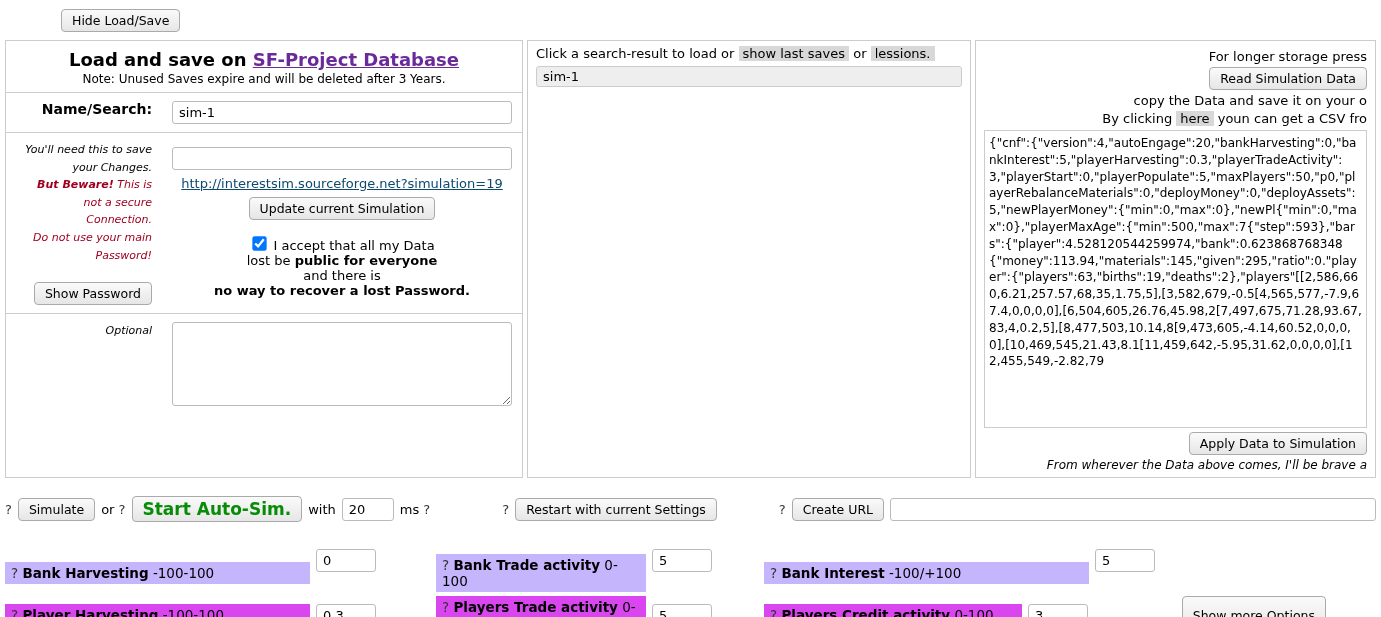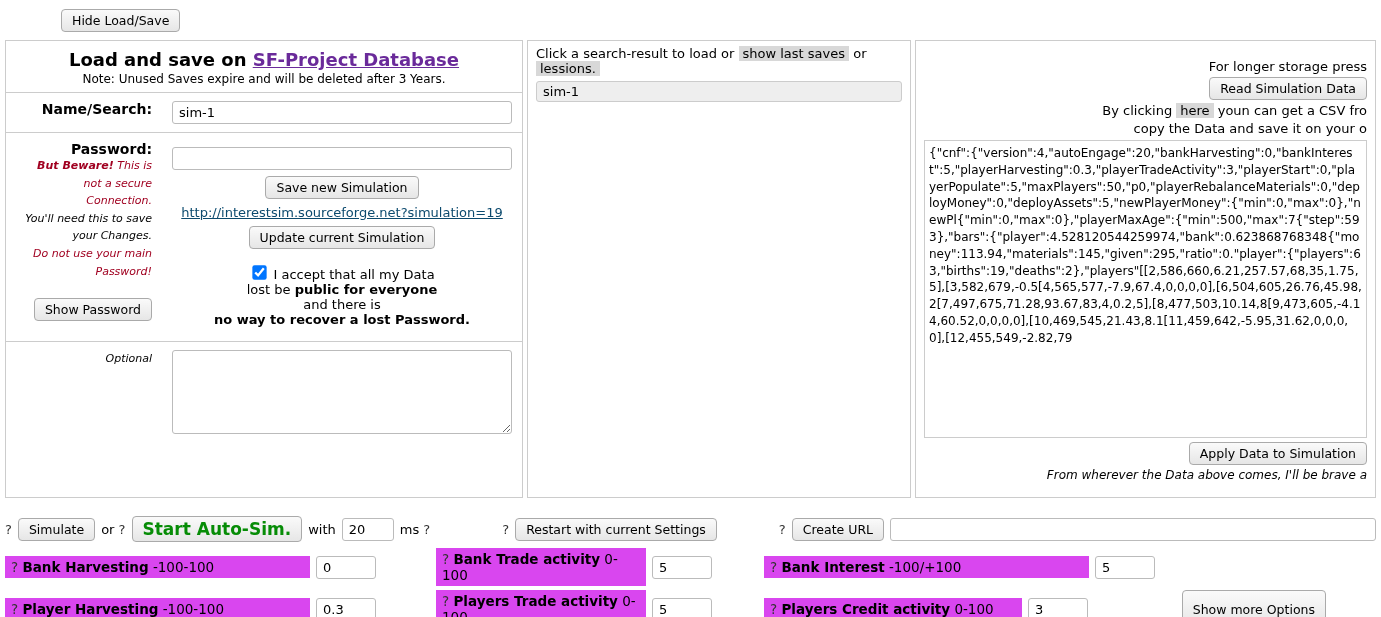--- a/index.html
+++ b/index.html
@@ -22,41 +22,41 @@
   .ls-row{ display:flex; border-bottom:1px solid #ccc;}
   .ls-row:last-child{border-bottom:none;}
   .ls-lab{ width:248px; text-align:right; padding:8px 10px; font-weight:bold; font-size:14px;}
   .ls-lab .sub{ font-weight:normal; font-style:italic; font-size:11px; line-height:1.6; }
   .ls-lab .warn{ color:#a00020; }
   .ls-val{ flex:1; padding:8px 10px; text-align:center;}
   .ls-val .block{ margin:6px 0;}
   .ls-val input[type="text"]{ width:340px; }
   .ls-val textarea{ width:340px; height:84px; }
 
-  .search-panel{ width:384px; padding:5px 8px; font-size:13px;}
+  .search-panel{ width:444px; padding:5px 8px; font-size:13px;}
   .hi{ background:#d8d8d8; padding:0 4px;}
   .search-line{ background:#eee; border:1px solid #ccc; border-radius:3px; padding:2px 6px; margin-top:5px;}
 
-  .storage-panel{ flex:1; padding:15px 8px; text-align:right; overflow:hidden;}
+  .storage-panel{ flex:1; padding:5px 8px; text-align:right; overflow:hidden;}
   .storage-panel .txt{ margin:3px 0; font-size:13px;}
   .rawbox{ text-align:left; border:1px solid #ccc; font-size:12px; line-height:1.4; padding:4px; margin:4px 0; height:298px; overflow:hidden; white-space:pre-wrap; word-break:break-all; font-family:inherit; }
   .storage-panel .foot{ font-style:italic; font-size:12px; }
 
   .sim-controls{ margin-top:16px; }
   .ctrl-row{ display:flex; align-items:center; gap:6px; padding:2px 0; }
   .q{ font-weight:normal; color:#333; cursor:help; }
   .big-green{ color:#068c06; font-size:17px; font-weight:bold; background:linear-gradient(#fafafa,#e6e6e6); border:1px solid #aaa; border-radius:4px; padding:2px 10px;}
   .ms-in{ width:52px; }
 
   .param-row{ display:flex; gap:10px; margin-top:4px;}
   .param-col{ display:flex; align-items:center; }
   .param-lab{ width:305px; padding:3px 6px; font-size:13.5px; }
   .param-lab b{ font-weight:bold; }
   .param-lab .rng{ font-weight:normal; }
-  .yellow{ background:#d946ef; }
+  .yellow{ background:#c4b5fd;margin-top:26px; }
   .green{ background:#d946ef; }
   .param-in{ width:60px; margin-left:6px;}
   .spacer{ flex:1;}
   .more-opt{ margin-left:auto; margin-right:50px;}
   .divider{ border-top:1px solid #aaa; margin:5px 0 3px 0;}
 </style>
 </head>
 <body>
 
 <div class="top-bar">
@@ -69,29 +69,27 @@
     <div class="ls-head">
       <h2><span>Load and save on </span><a href="#" class="purple-link">SF-Project Database</a></h2>
       <div class="note">Note: Unused Saves expire and will be deleted after 3 Years.</div>
     </div>
     <div class="ls-row">
       <div class="ls-lab">Name/Search:</div>
       <div class="ls-val" style="text-align:left;"><input type="text" value="sim-1" style=""></div>
     </div>
     <div class="ls-row">
       <div class="ls-lab">
-        <div>Password:</div>
+        <div class="sub">You'll need this to save your Changes.</div>
         <div class="sub"><span class="warn" style="font-weight:bold;">But Beware!</span> <span class="warn">This is not a secure Connection.</span></div>
-        <div class="sub">You'll need this to save your Changes.</div>
         <div class="sub warn" style="font-weight:normal;">Do not use your main Password!</div>
         <div style="margin-top:18px;"><button>Show Password</button></div>
       </div>
       <div class="ls-val">
         <div class="block" style="text-align:left;"><input type="text" style=""></div>
-        <div class="block"><button>Save new Simulation</button></div>
         <div class="block"><a href="#">http://interestsim.sourceforge.net?simulation=19</a></div>
         <div class="block"><button>Update current Simulation</button></div>
         <div class="block" style="margin-top:14px;">
           <input type="checkbox" checked="" style=""> <span>I accept that all my Data</span><br>
           <span>lost be </span><b>public for everyone</b><br>
           <span>and there is</span><br>
           <b>no way to recover a lost Password.</b>
         </div>
       </div>
     </div>
@@ -106,22 +104,22 @@
   <div class="panel search-panel">
     <div>
       <span>Click a search-result to load or </span><span class="hi">show last saves</span><span> or </span><span class="hi">lessions.</span>
     </div>
     <div class="search-line">sim-1</div>
   </div>
 
   <div class="panel storage-panel">
     <div class="txt">For longer storage press</div>
     <div class="txt"><button>Read Simulation Data</button></div>
+    <div class="txt">copy the Data and save it on your o</div>
     <div class="txt"><span>By clicking </span><span class="hi">here</span><span> youn can get a CSV fro</span></div>
-    <div class="txt">copy the Data and save it on your o</div>
     <div class="rawbox">{"cnf":{"version":4,"autoEngage":20,"bankHarvesting":0,"bankInterest":5,"playerHarvesting":0.3,"playerTradeActivity":3,"playerStart":0,"playerPopulate":5,"maxPlayers":50,"p0,"playerRebalanceMaterials":0,"deployMoney":0,"deployAssets":5,"newPlayerMoney":{"min":0,"max":0},"newPl{"min":0,"max":0},"playerMaxAge":{"min":500,"max":7{"step":593},"bars":{"player":4.528120544259974,"bank":0.623868768348{"money":113.94,"materials":145,"given":295,"ratio":0."player":{"players":63,"births":19,"deaths":2},"players"[[2,586,660,6.21,257.57,68,35,1.75,5],[3,582,679,-0.5[4,565,577,-7.9,67.4,0,0,0,0],[6,504,605,26.76,45.98,2[7,497,675,71.28,93.67,83,4,0.2,5],[8,477,503,10.14,8[9,473,605,-4.14,60.52,0,0,0,0],[10,469,545,21.43,8.1[11,459,642,-5.95,31.62,0,0,0,0],[12,455,549,-2.82,79</div>
     <div class="txt"><button>Apply Data to Simulation</button></div>
     <div class="foot">From wherever the Data above comes, I'll be brave a</div>
   </div>
 </div>
 
 <div class="sim-controls">
   <div class="ctrl-row">
     <span class="q">?</span>
     <button>Simulate</button>

